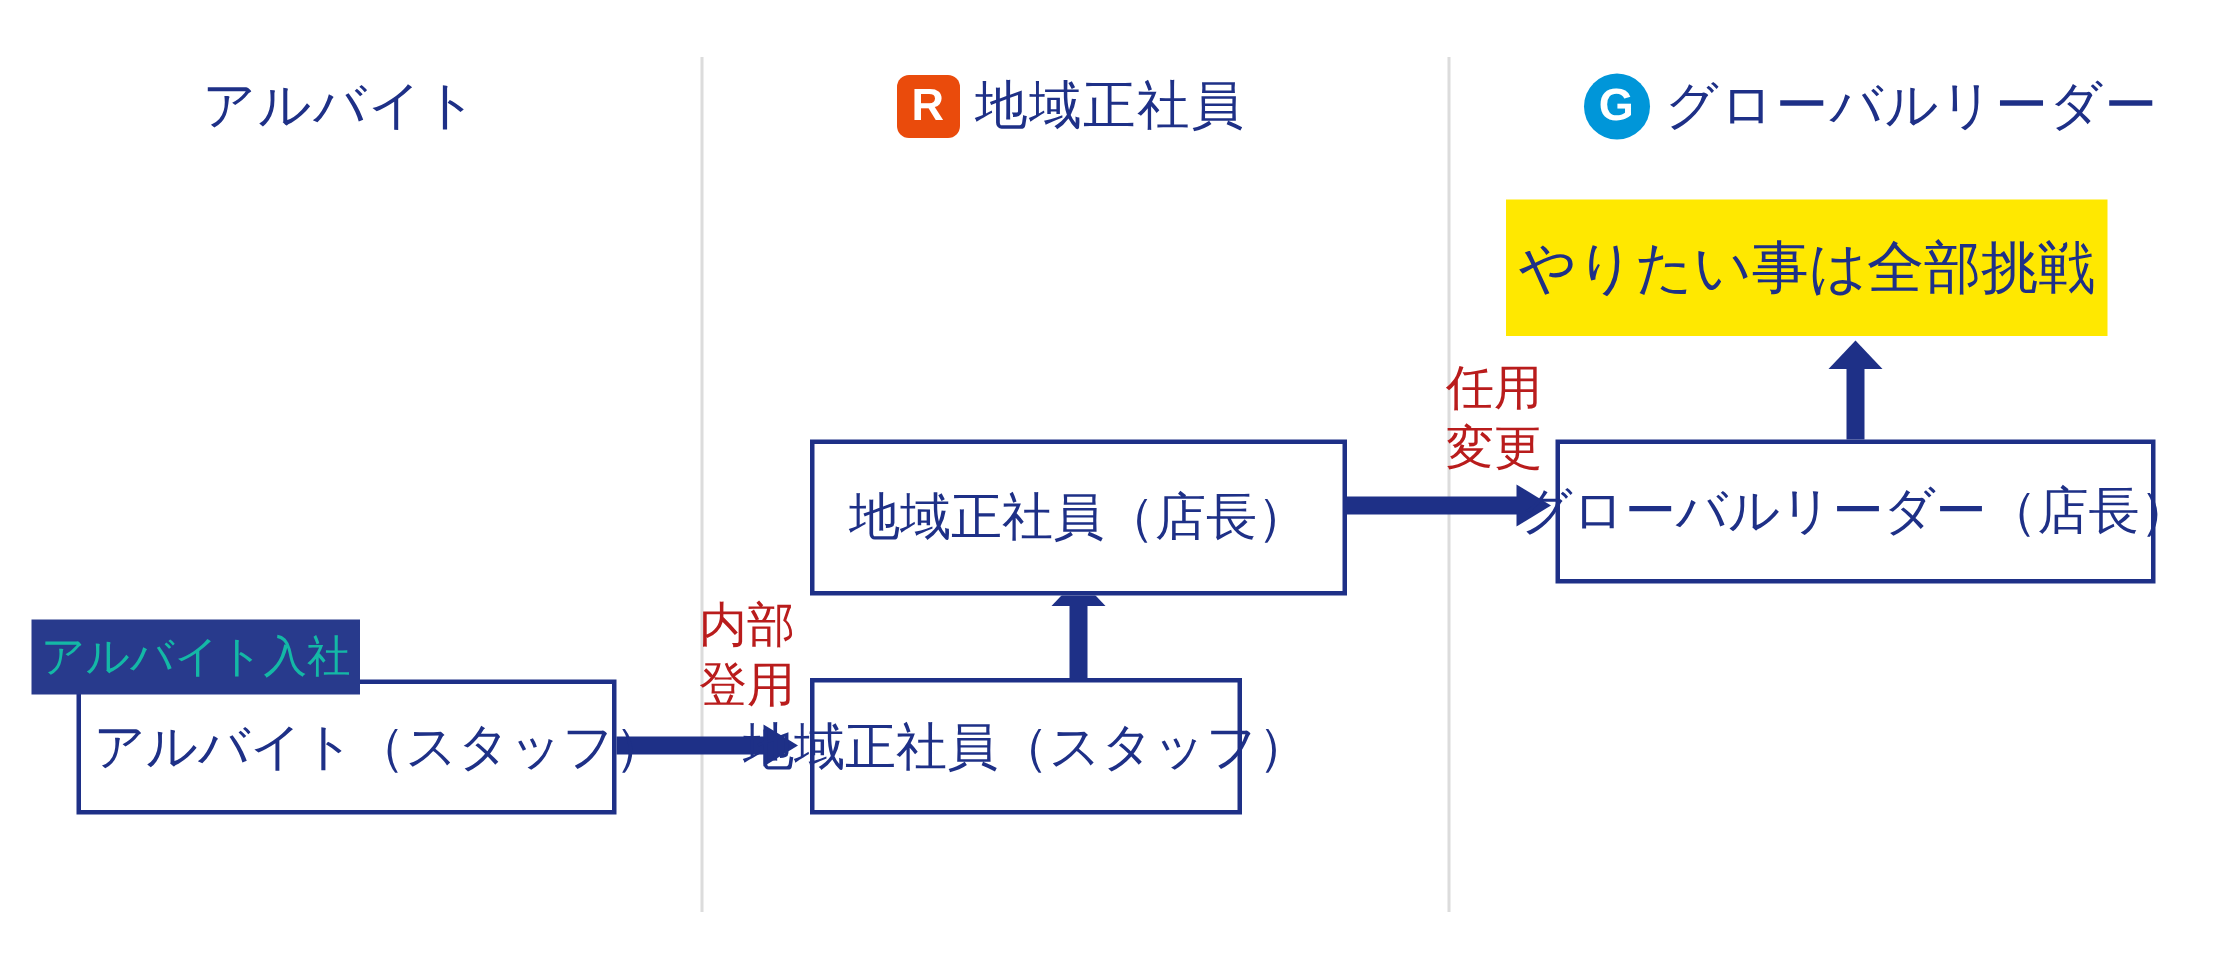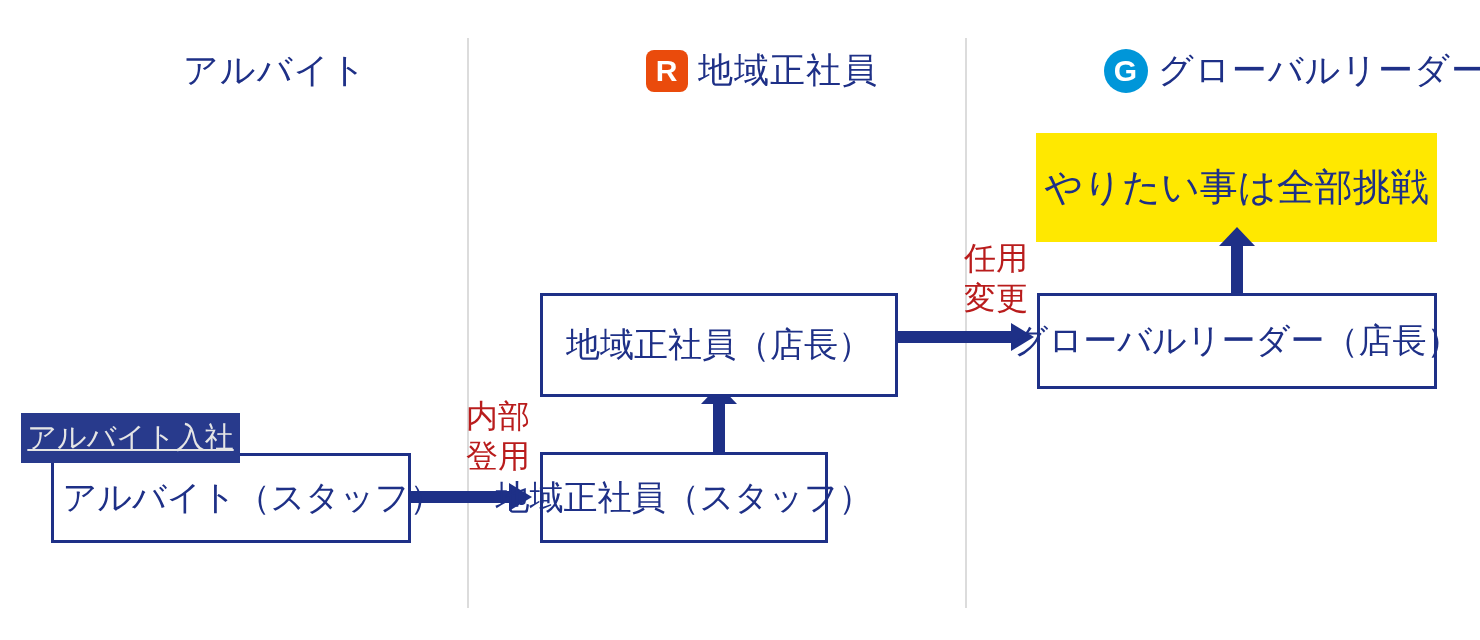--- a/index.html
+++ b/index.html
@@ -11,57 +11,57 @@
   .stage { position: absolute; left: 0; top: 0; width: 1480px; height: 640px; }
 
   
   .divider { position: absolute; top: 38px; height: 570px; width: 2px; background: #dcdcdc; }
   .divider.d1 { left: 467px; }
   .divider.d2 { left: 965px; }
 
   
   .col-header {
     position: absolute; display: flex; align-items: center; gap: 10px;
-    font-size: 35px; color: #1e3087; letter-spacing: 1px; white-space: nowrap; margin-left: 48px;
+    font-size: 35px; color: #1e3087; letter-spacing: 1px; white-space: nowrap;
   }
   .col-header.c1 { left: 135px; top: 47px; }
   .col-header.c2 { left: 598px; top: 47px; }
   .col-header.c3 { left: 1056px; top: 47px; }
 
   .badge {
     display: flex; align-items: center; justify-content: center;
     color: #ffffff; font-weight: bold; font-size: 30px; flex: 0 0 auto;
   }
   .badge.r { width: 42px; height: 42px; background: #ea4b0c; border-radius: 8px; }
   .badge.g { width: 44px; height: 44px; background: #0096d9; border-radius: 50%; }
 
   
   .highlight {
-    position: absolute; left: 1036px; top: 133px; width: 401px; height: 109px;
+    position: absolute; left: 1004px; top: 133px; width: 401px; height: 91px;
     background: #ffe800; display: flex; align-items: center; justify-content: center;
     font-size: 38px; color: #1e3087; white-space: nowrap;
   }
 
   
   .flow-box {
     position: absolute; background: #ffffff; border: 3px solid #1e3087;
     display: flex; align-items: center; justify-content: center;
     font-size: 34px; color: #1e3087; white-space: nowrap; z-index: 1;
   }
   .flow-box.regional-manager { left: 540px;  top: 293px; width: 358px; height: 104px; }
   .flow-box.global-manager   { left: 1037px; top: 293px; width: 400px; height: 96px; }
   .flow-box.parttime-staff   { left: 51px;   top: 453px; width: 360px; height: 90px; padding-left: 44px; }
   .flow-box.regional-staff   { left: 540px;  top: 452px; width: 288px; height: 91px; }
 
   
   .entry-tag {
     position: absolute; left: 21px; top: 413px; width: 219px; height: 50px;
-    background: #283a8c; color: #e5e5e5; font-size: 29px;
+    background: #283a8c; color: #14b8a6; font-size: 29px;
     display: flex; align-items: center; justify-content: center;
-    white-space: nowrap; z-index: 2; text-decoration: underline;
+    white-space: nowrap; z-index: 2;
   }
 
   
   .arrow-label {
     position: absolute; color: #b91c1c; font-size: 32px; line-height: 40px;
     text-align: right; white-space: pre-line; z-index: 1;
   }
   .arrow-label.internal  { left: 410px; top: 396px; width: 120px; }
   .arrow-label.appoint   { left: 908px; top: 238px; width: 120px; }
 

